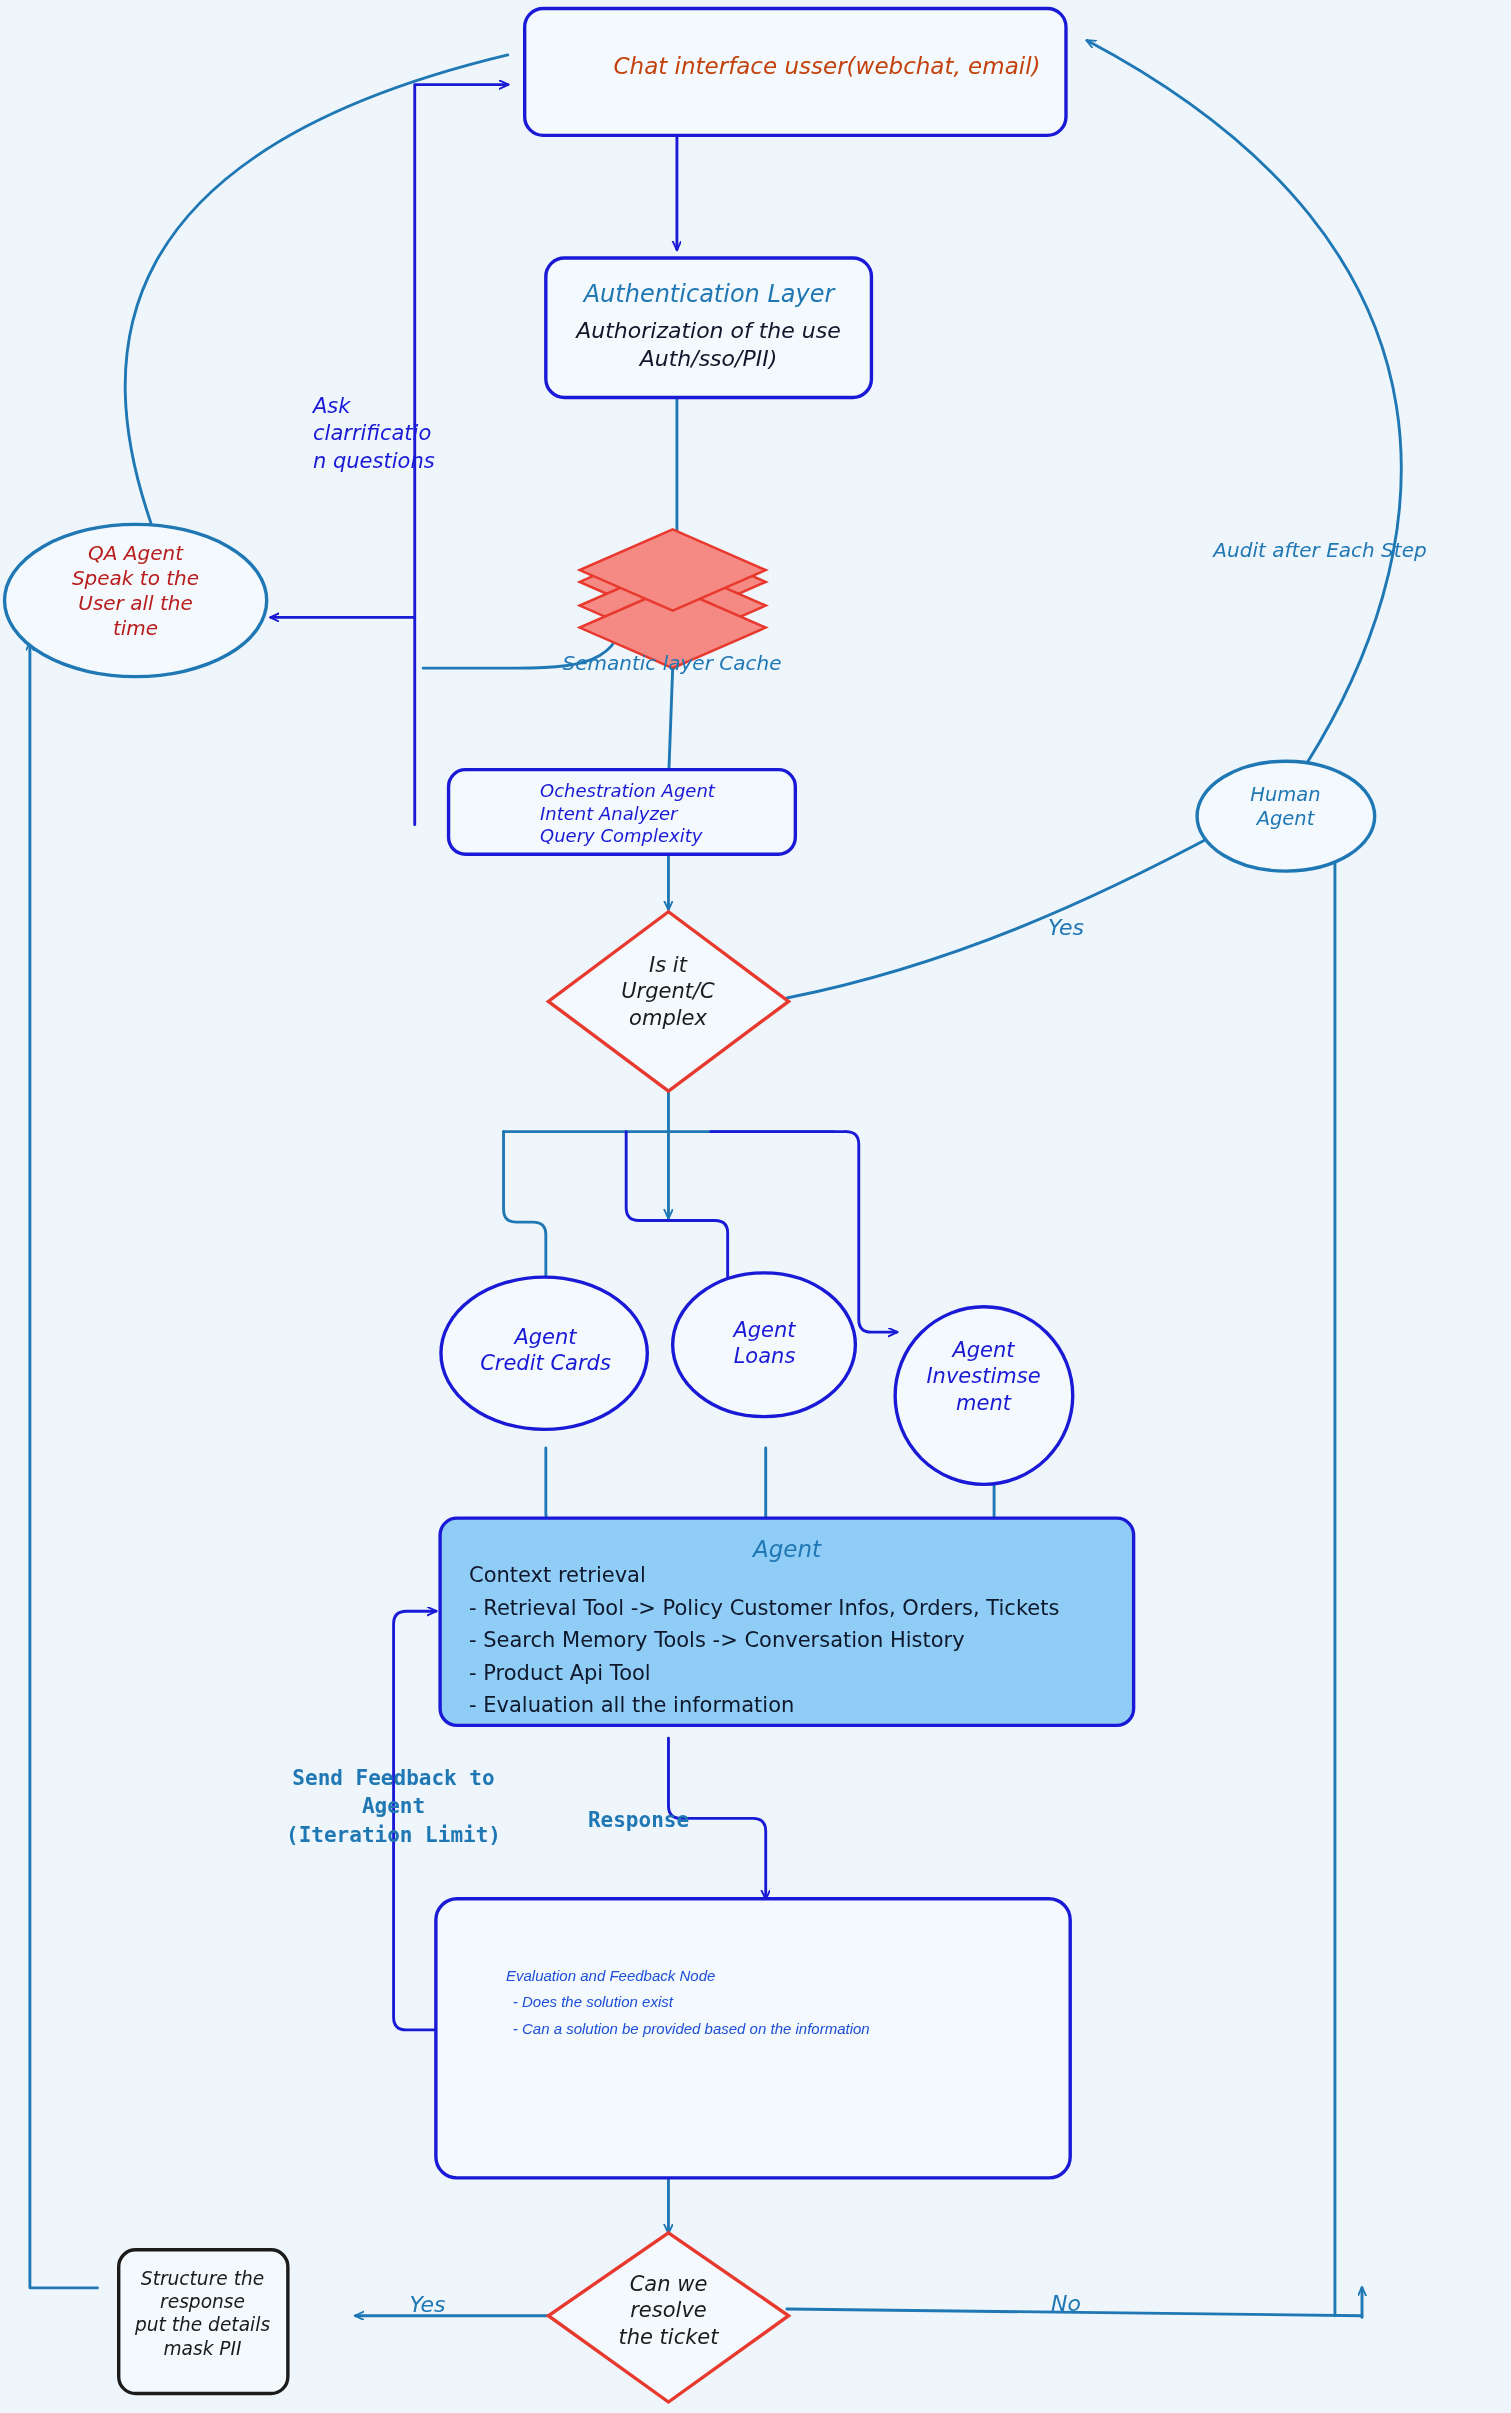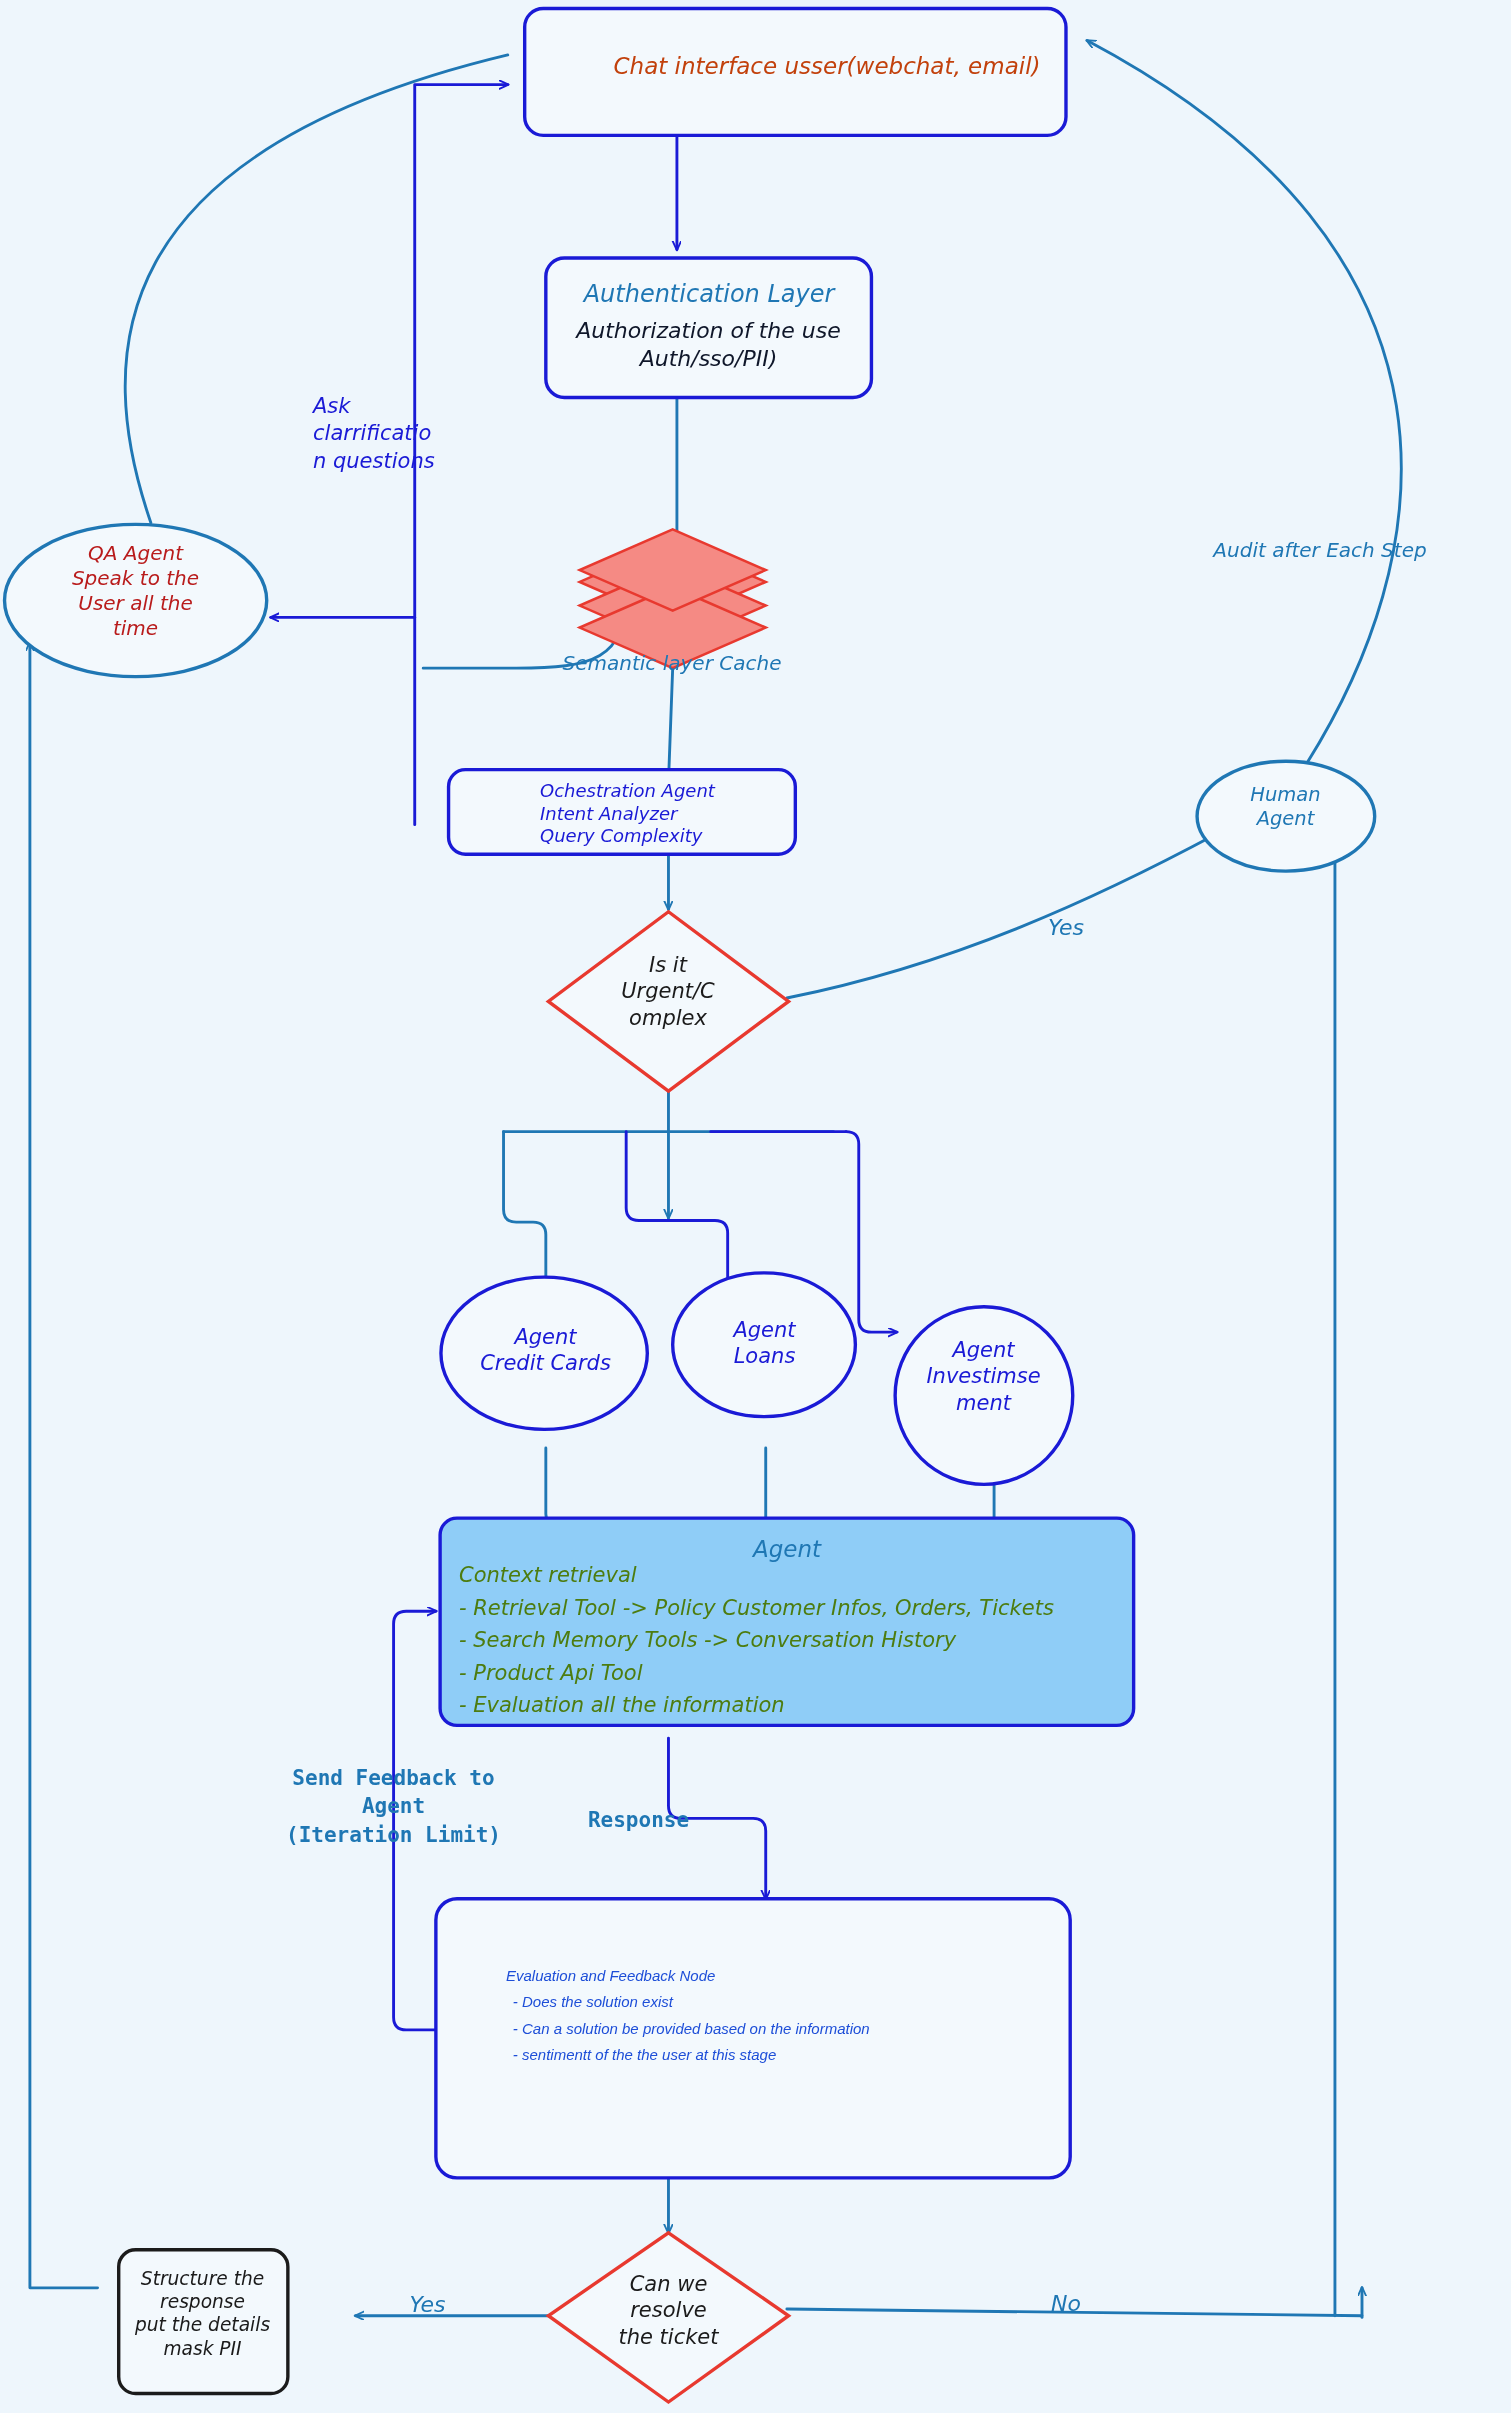--- a/index.html
+++ b/index.html
@@ -191,37 +191,36 @@
 
   <div class="node-label" style="left:684px; top:1317px; width:161px; font-size:21px; color:#1a1ad6;">Agent
 Loans</div>
 
   <div class="node-label" style="left:903px; top:1337px; width:161px; font-size:21px; color:#1a1ad6;">Agent
 Investimse
 ment</div>
 
   <div class="node-label" style="left:440px; top:1535px; width:694px; font-size:23px; color:#1f77b4;">Agent</div>
 
-  <div style="position:absolute; left:459px; top:1559px; width:761px;
-              font-family:'DejaVu Sans', sans-serif; font-style:italic;
-              font-size:21px; color:#4d7c0f; line-height:1.55; white-space:nowrap;">
+  <div style="position:absolute; left:469px; top:1559px; width:761px;
+              font-family:'DejaVu Sans', sans-serif; 
+              font-size:21px; color:#0f172a; line-height:1.55; white-space:nowrap;">
     <div>Context retrieval</div>
     <div>- Retrieval Tool -&gt; Policy Customer Infos, Orders, Tickets</div>
     <div>- Search Memory Tools -&gt; Conversation History</div>
     <div>- Product Api Tool</div>
     <div>- Evaluation all the information</div>
   </div>
 
   <div style="position:absolute; left:506px; top:1963px; width:592px;
               font-family:Liberation Sans, sans-serif; font-style:italic;
               font-size:15px; color:#1d4ed8; line-height:1.75; white-space:nowrap;">
     <div>Evaluation and Feedback  Node</div>
     <div style="padding-left:6.8px;">- Does the solution exist</div>
     <div style="padding-left:6.8px;">- Can a solution be provided based on the information</div>
-    <div style="padding-left:6.8px;">-  sentimentt of the the user at this stage</div>
   </div>
 
   <div class="node-label" style="left:584px; top:2271px; width:169px; font-size:21px; color:#1b1b1b;">Can we
 resolve
 the ticket</div>
 
   <div class="node-label" style="left:118px; top:2267px; width:169px; font-size:18.6px; color:#1b1b1b;">Structure the
 response
 put the details
 mask PII</div>

